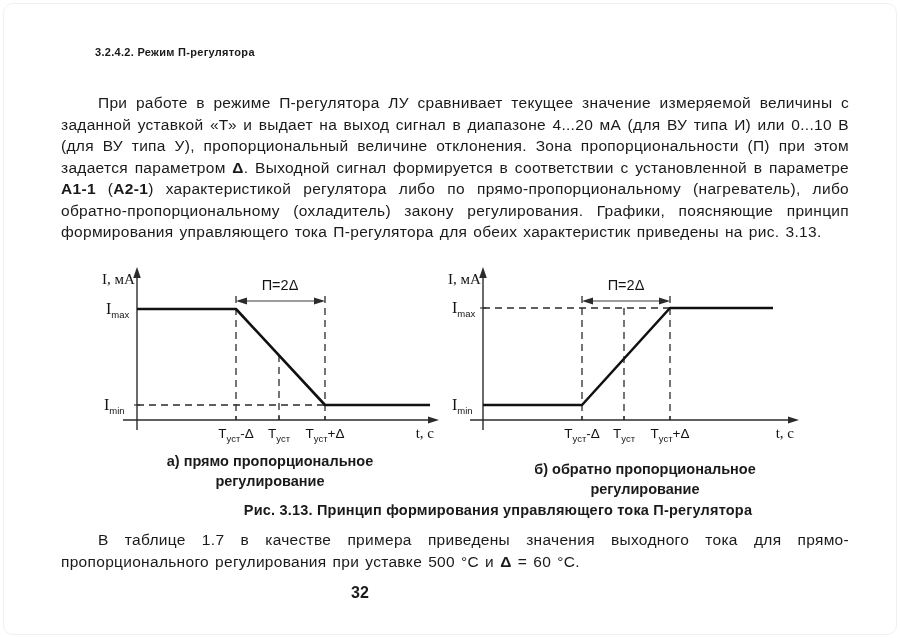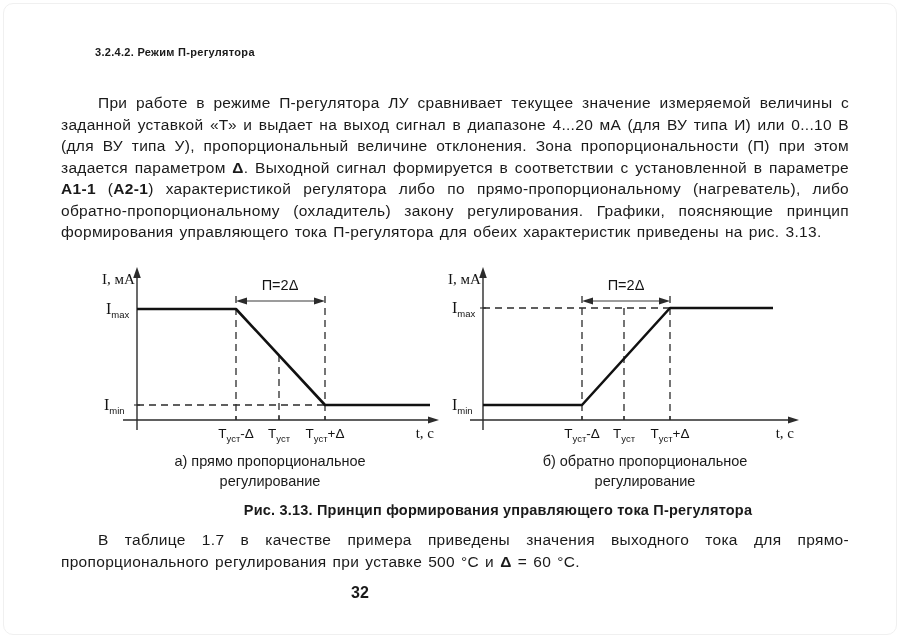--- a/index.html
+++ b/index.html
@@ -15,24 +15,24 @@
     position:absolute;left:61px;width:788px;font-size:15.5px;line-height:21.5px;
     text-align:justify;text-indent:37px;letter-spacing:0.3px;word-spacing:1.5px;
   }
   .para b{font-weight:bold;}
   #para1{top:92px;}
   #para2{top:529px;}
   .graph{position:absolute;}
   #graph-left{left:90px;top:264px;}
   #graph-right{left:440px;top:264px;}
   .gcap{
-    position:absolute;top:451px;width:280px;text-align:center;font-size:14.5px;line-height:20px;
+    position:absolute;top:451px;width:280px;text-align:center;font-size:14.5px;line-height:20px;font-weight:bold;
   }
   #gcap-left{left:130px;}
-  #gcap-right{left:505px;}
+  #gcap-right{left:505px;margin-top:8px;}
   .figcaption{
     position:absolute;left:0;top:502px;width:900px;text-align:center;
     font-size:14.5px;font-weight:bold;letter-spacing:0.2px;margin-left:48px;
   }
   .pagenum{
     position:absolute;left:0;top:584px;width:720px;text-align:center;
     font-size:16px;font-weight:bold;
   }
   
   svg .axis{stroke:#2b2b2b;stroke-width:1.4;fill:none;}

